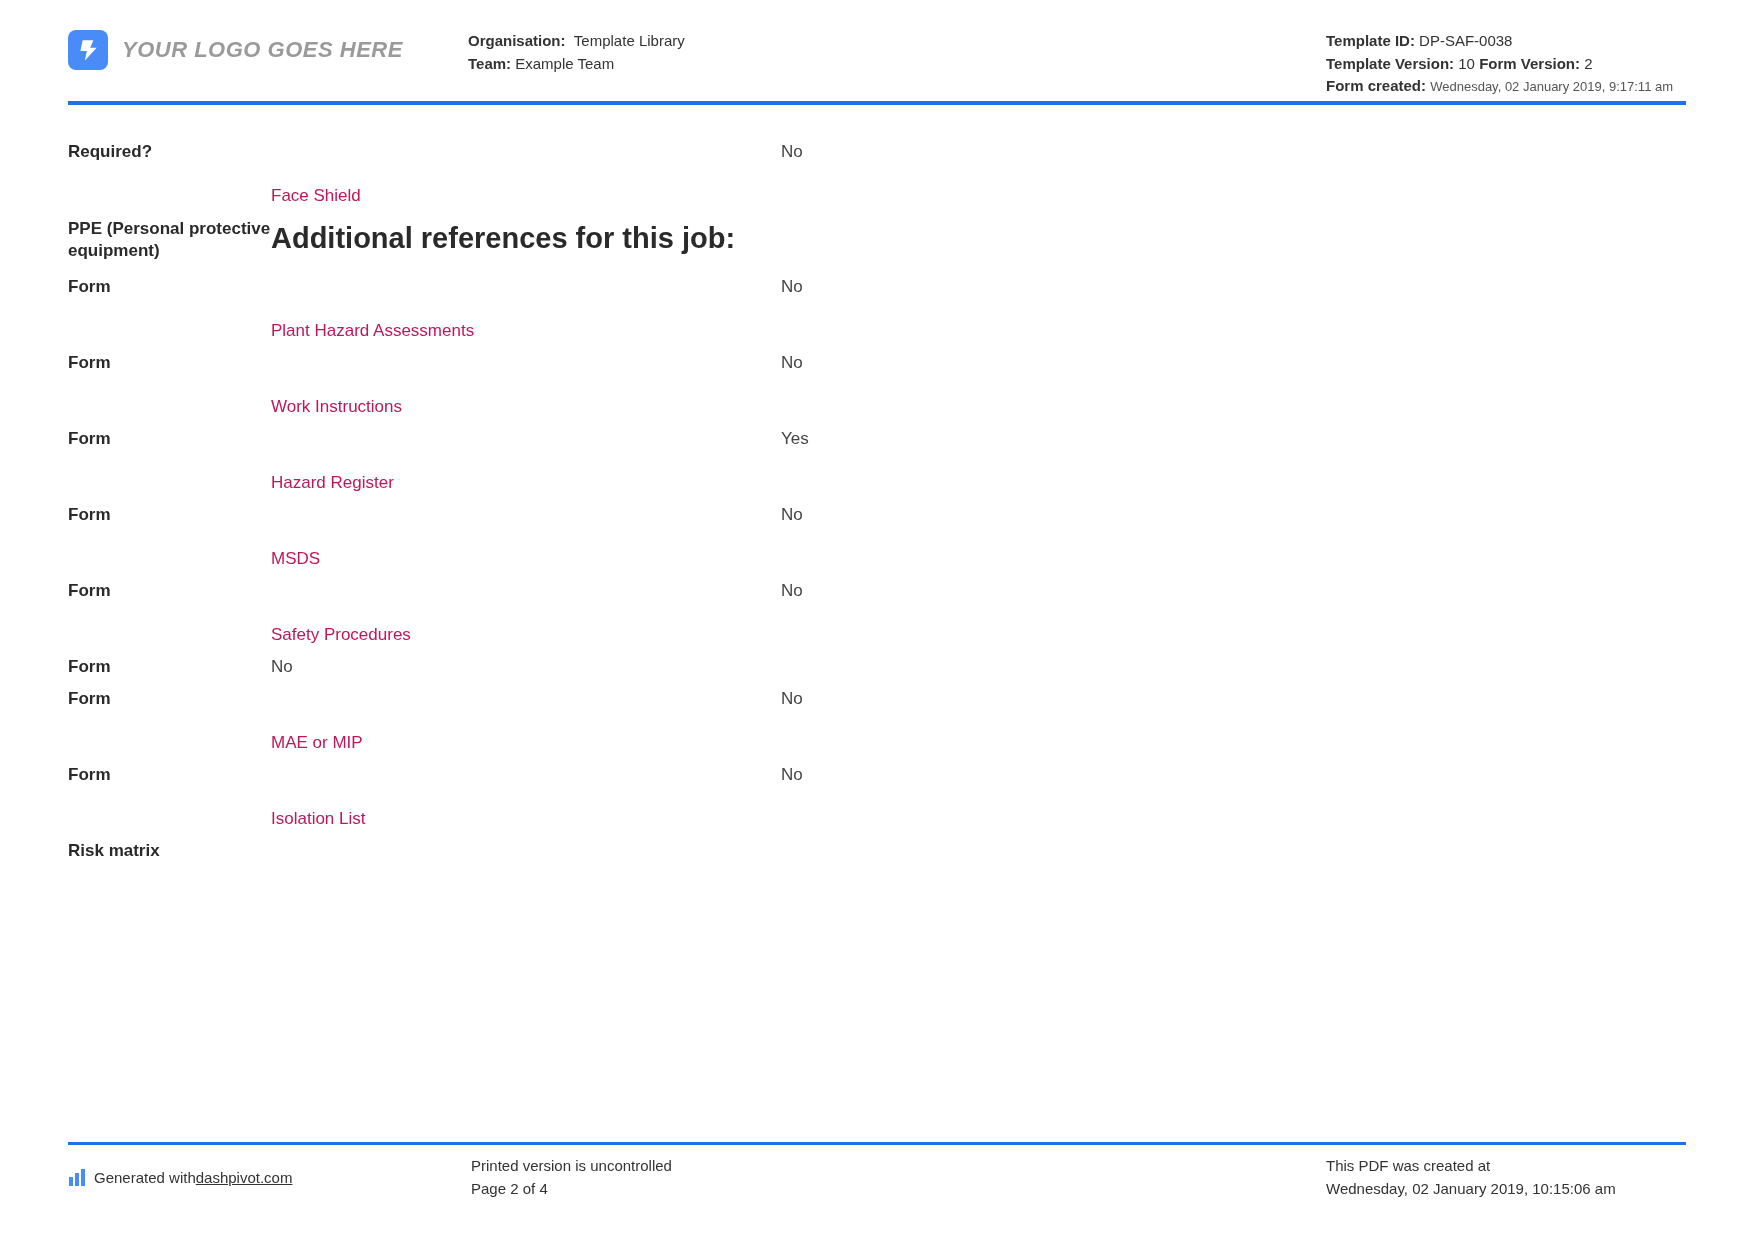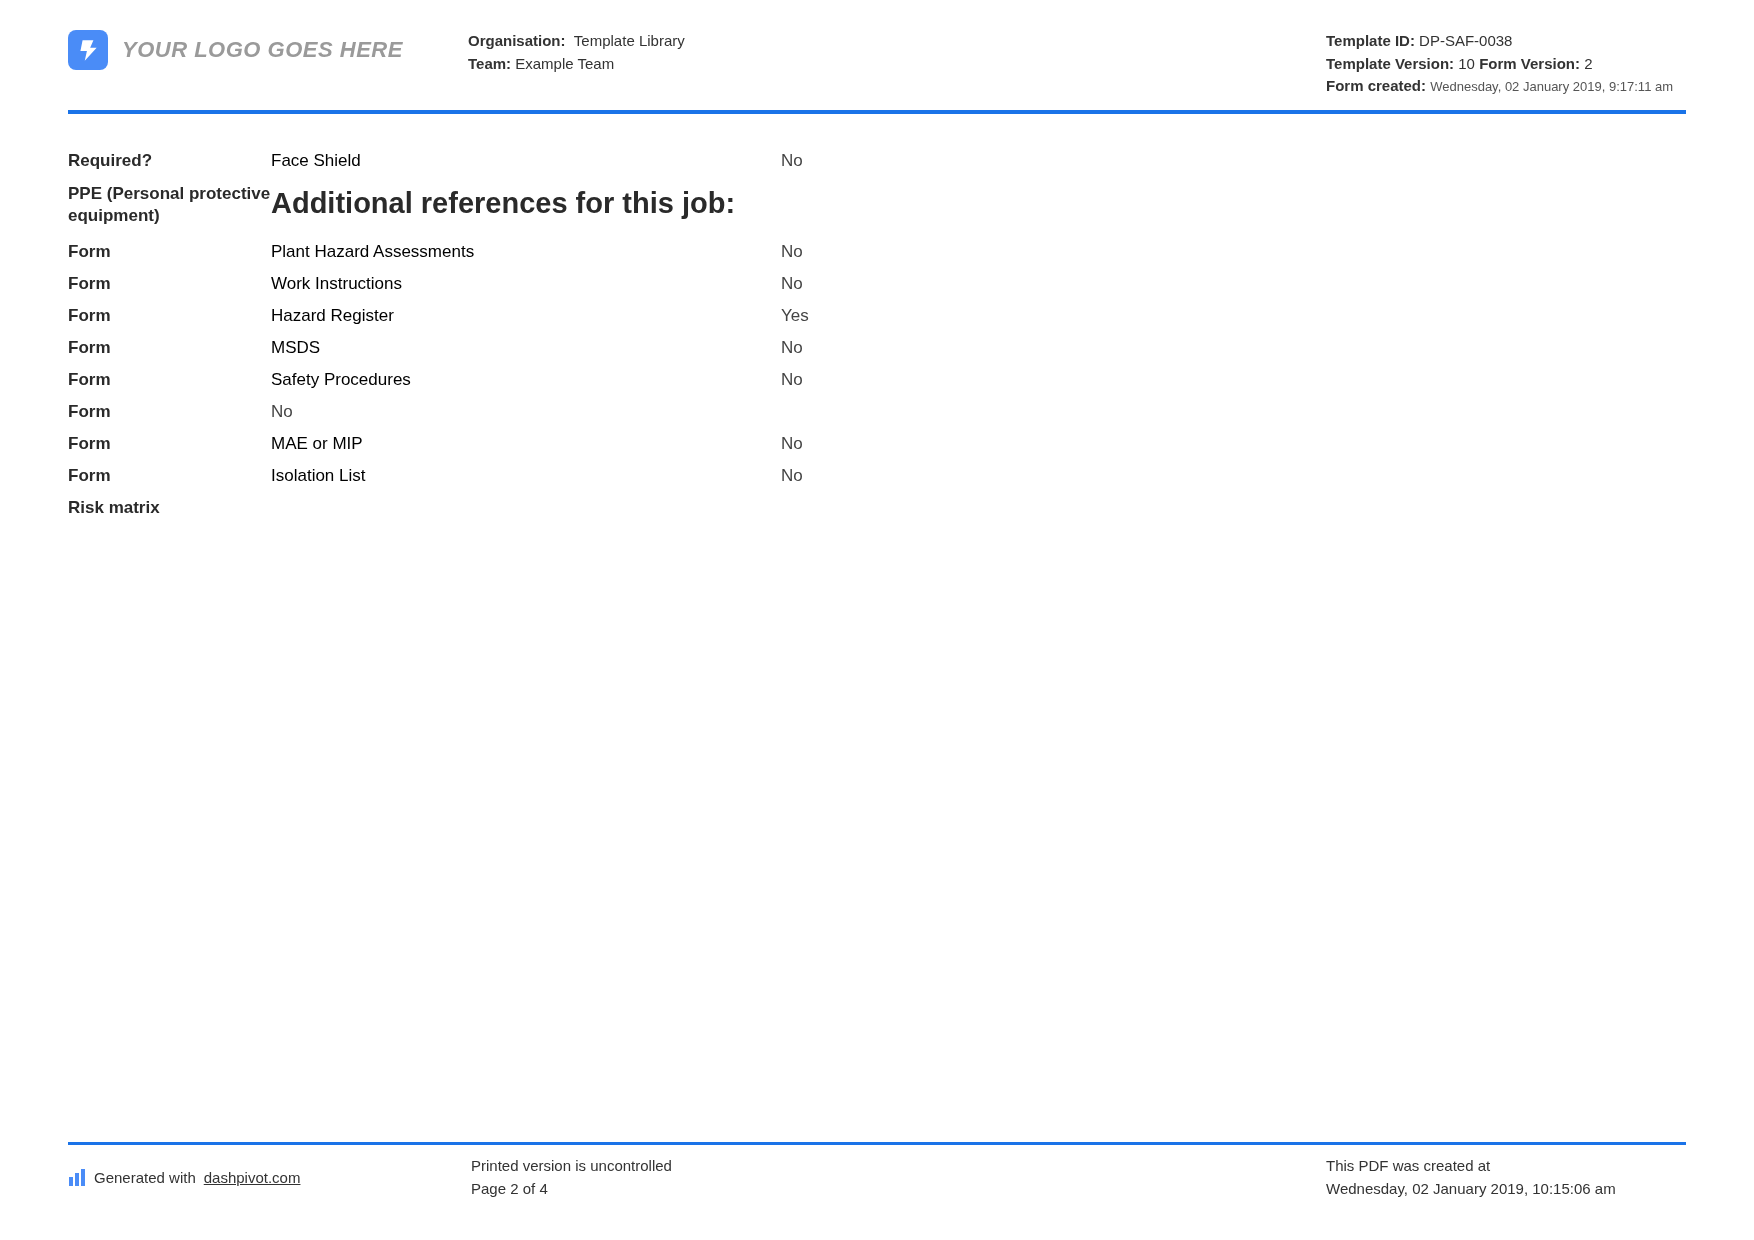--- a/index.html
+++ b/index.html
@@ -10,21 +10,21 @@
     height: 1240px;
     position: relative;
     color: #333;
   }
   .page {
     padding: 30px 68px 0 68px;
   }
   .header {
     display: flex;
     align-items: flex-start;
-    padding-bottom: 12px;
+    padding-bottom: 3px;
     border-bottom: 4px solid #1a73e8;
   }
   .logo-block {
     display: flex;
     align-items: center;
     flex: 0 0 400px;
   }
   .logo-icon {
     width: 40px;
     height: 40px;
@@ -68,21 +68,22 @@
     font-size: 17px;
     color: #333;
   }
   .col-label {
     flex: 0 0 203px;
     font-weight: 700;
     color: #2a2a2a;
   }
   .col-item {
     flex: 0 0 510px;
-    color: #000000;
+    color: #be185d;
+    margin-top: 44px;
   }
   .col-value {
     flex: 0 0 100px;
     color: #444;
   }
   .section-heading {
     font-size: 29px;
     font-weight: 700;
     color: #2a2a2a;
     padding: 4px 0 10px 0;
@@ -113,21 +114,21 @@
     margin-right: 8px;
   }
   .footer-center {
     flex: 1;
     line-height: 1.5;
   }
   .footer-right {
     flex: 0 0 360px;
     line-height: 1.5;
   }
-  .underline { text-decoration: underline; margin-left: 8px; }
+  .underline { text-decoration: underline; }
 </style>
 </head>
 <body>
 
 <div class="page">
   <div class="header">
     <div class="logo-block">
       <div class="logo-icon">
         <svg viewBox="0 0 24 24">
             <path d="M7 3 L17 3 L14 10 L20 10 L9 22 L11 13 L5 13 Z" fill="#fff"></path>

